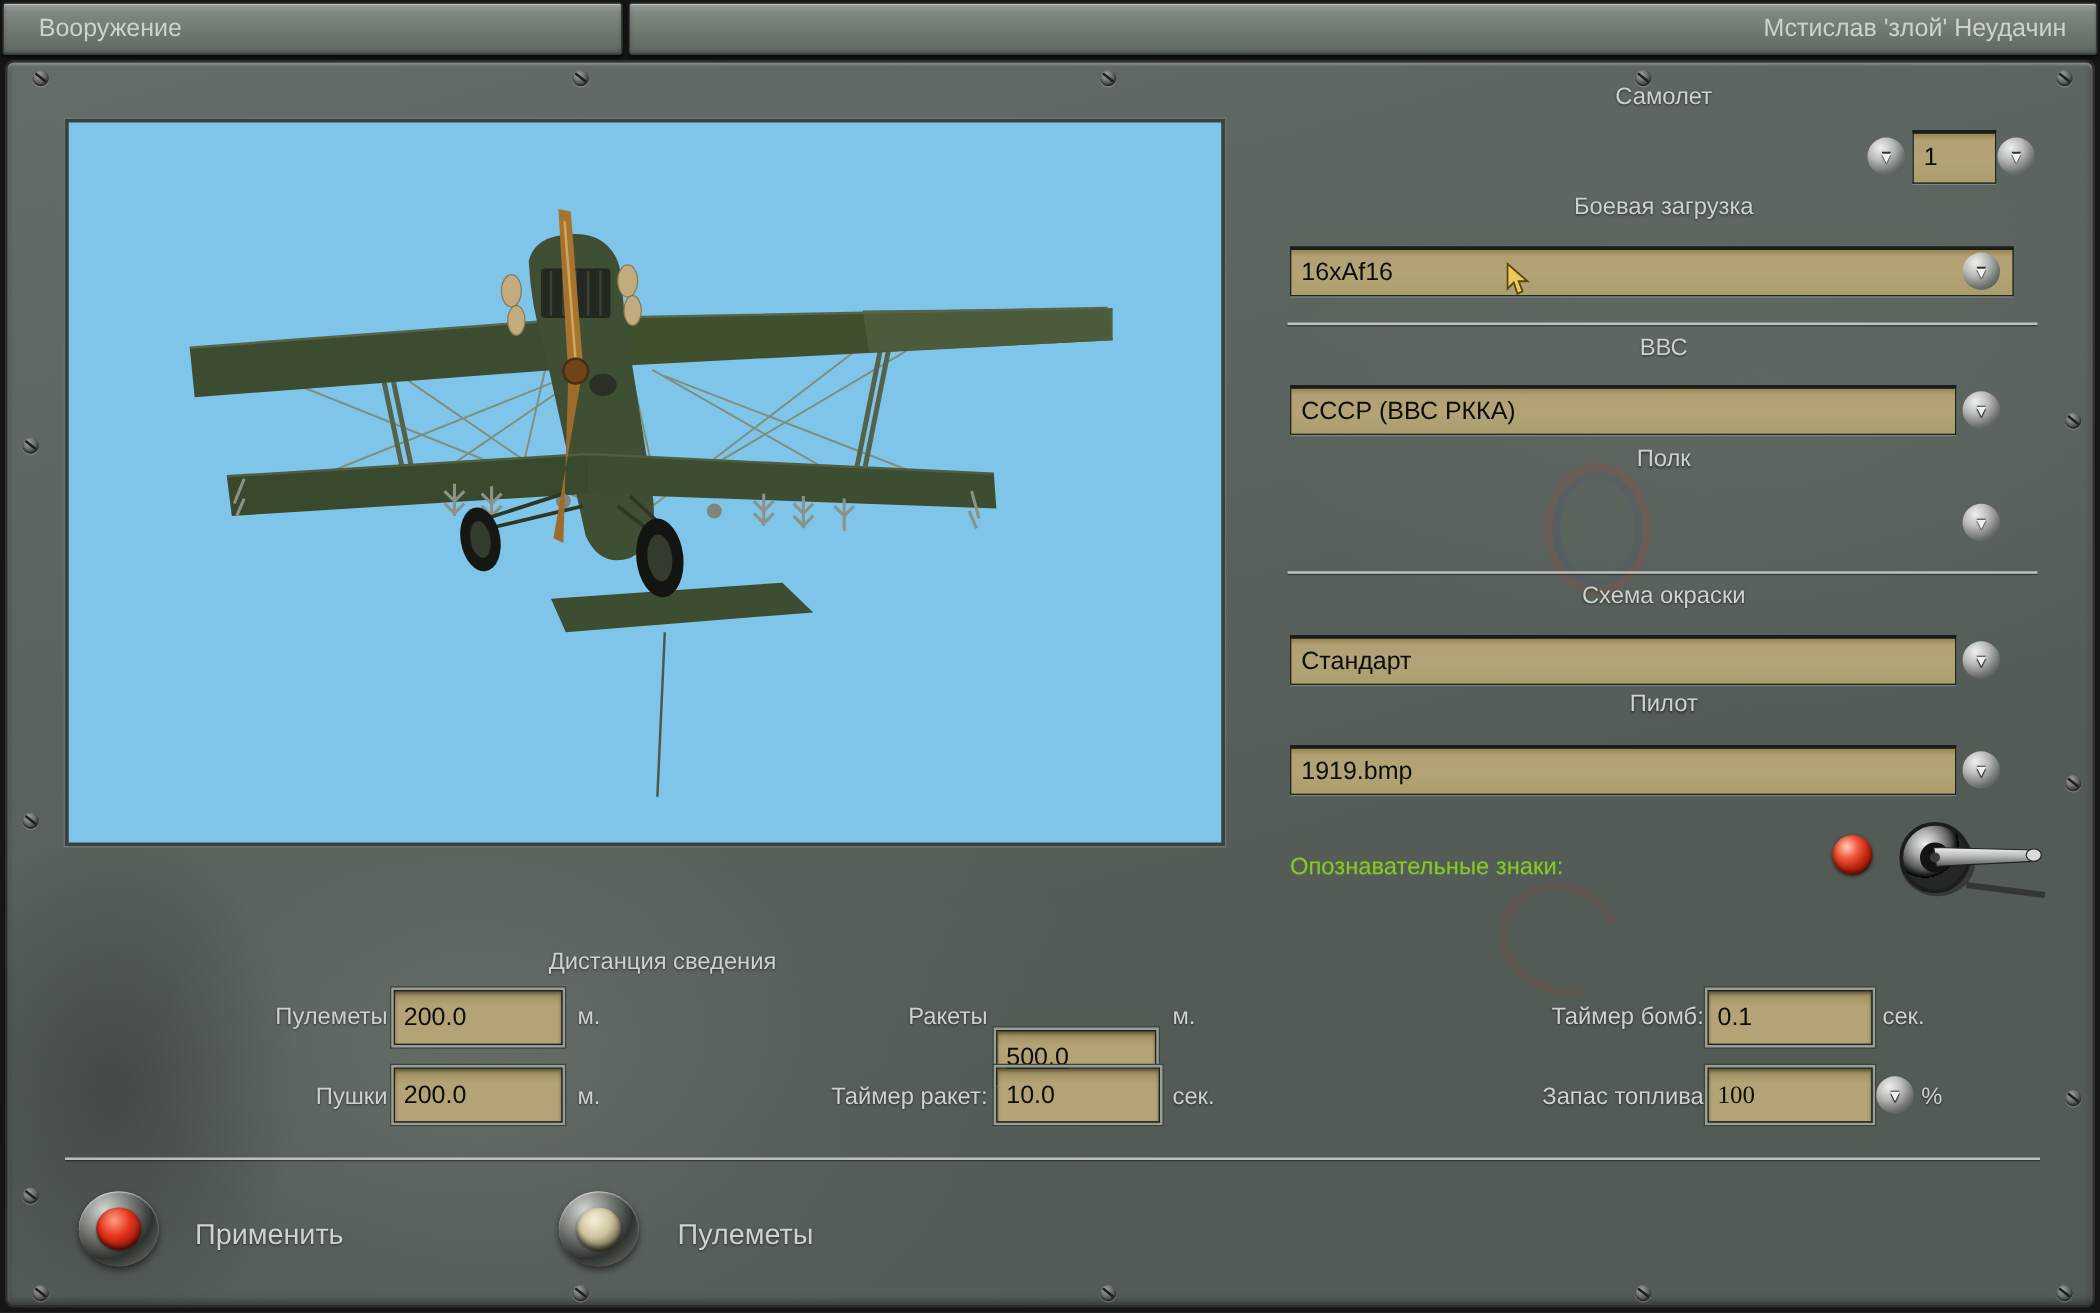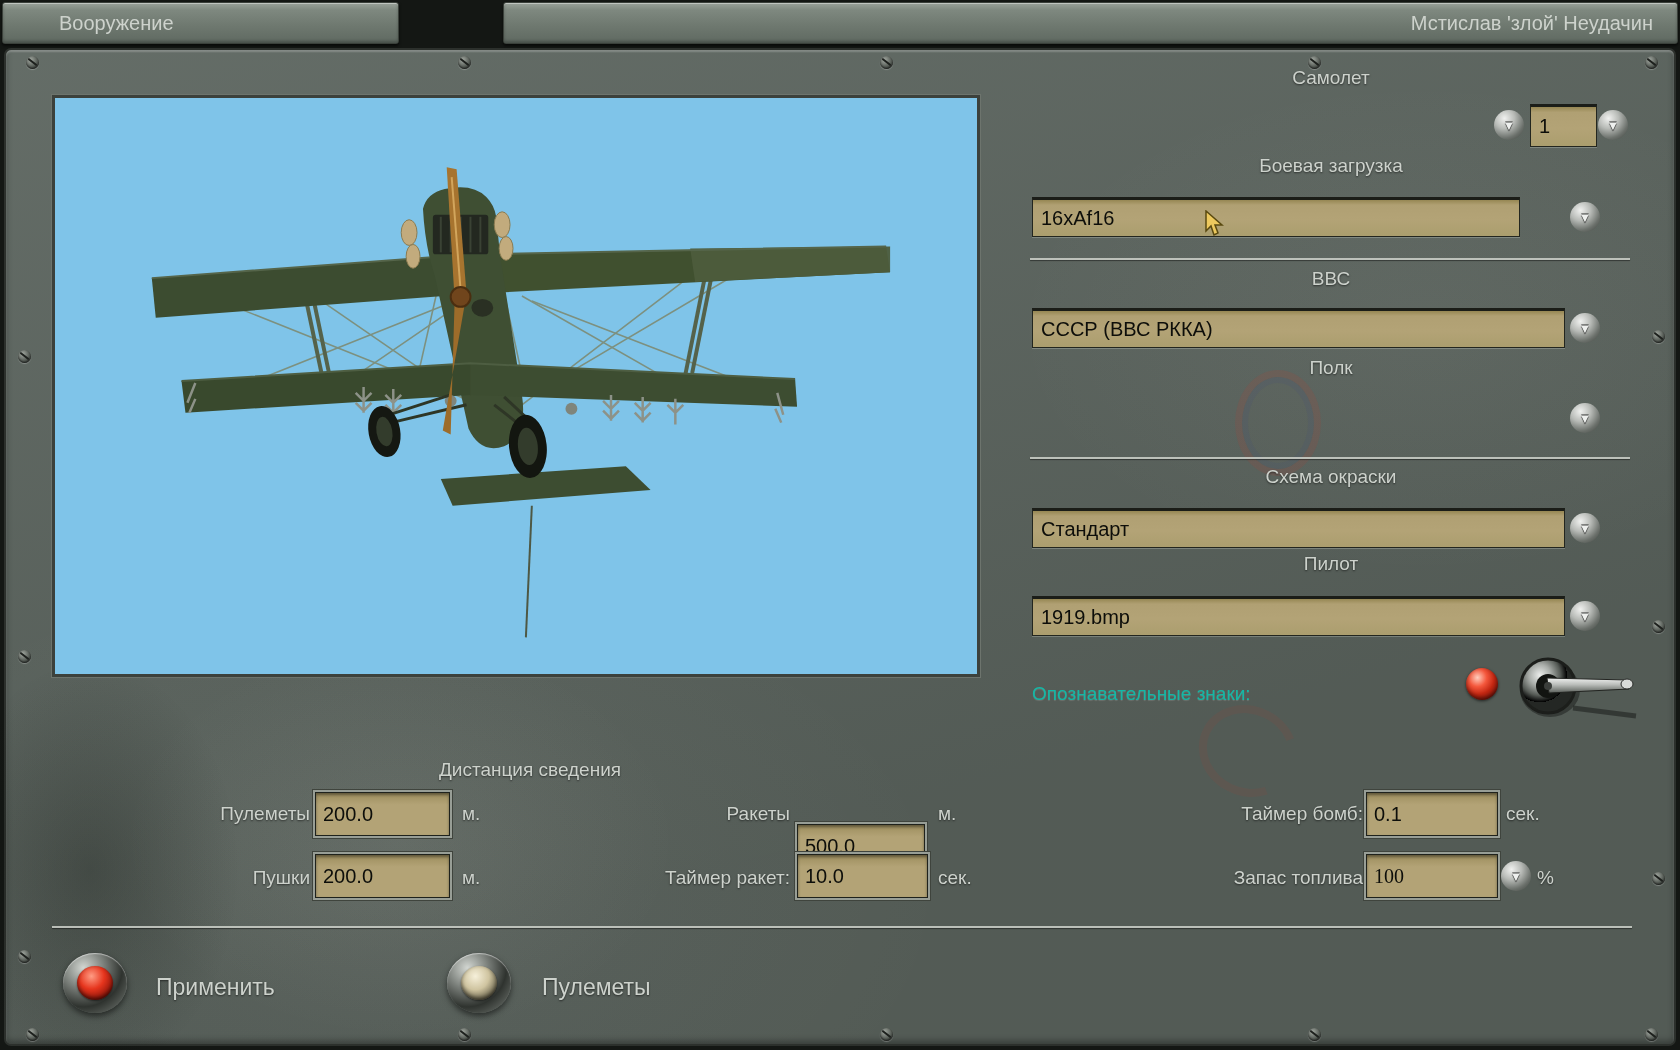--- a/index.html
+++ b/index.html
@@ -9,21 +9,21 @@
     background:#141714;
   }
   
   .tab {
     position:absolute; top:2px; height:42px; box-sizing:border-box;
     background:linear-gradient(180deg,#9aa29a 0%,#7e887f 18%,#6f7970 55%,#5f6961 100%);
     border:1px solid #3a403a; border-radius:3px;
     box-shadow:inset 0 1px 0 rgba(255,255,255,.4), inset 0 -2px 3px rgba(0,0,0,.25), 0 2px 3px rgba(0,0,0,.6);
     color:#cdd2cc; font-size:20px; line-height:40px;
   }
-  .tab-left { left:2px; width:397px; padding-left:56px; }
+  .tab-left { left:2px; width:496px; padding-left:28px; }
   .tab-right { left:503px; width:1175px; text-align:right; padding-right:24px; }
   
   .panel {
     position:absolute; left:4px; top:48px; width:1672px; height:998px; box-sizing:border-box;
     border:2px solid #2c302c; border-radius:7px;
     background:
       linear-gradient(165deg, rgba(255,255,255,.05), rgba(0,0,0,.10) 70%),
       radial-gradient(900px 520px at 22% 85%, rgba(230,235,225,.06), transparent 65%),
       radial-gradient(700px 420px at 85% 28%, rgba(225,230,220,.05), transparent 60%),
       #5c655f;
@@ -228,21 +228,21 @@
     <span class="tri">▼</span>
   </div>
   <div class="combo" style="left:1530px;top:104px;width:67px;height:43px">
     <span class="combo-text">1</span>
   </div>
   <div class="dd" style="left:1598px;top:110px">
     <span class="tri">▼</span>
   </div>
 
   <div class="lbl lbl-center" style="top:154px">Боевая загрузка</div>
-  <div class="combo" style="left:1032px;top:197px;width:488px;height:40px">
+  <div class="combo" style="left:1032px;top:197px;width:579px;height:40px">
     <span class="combo-text">16xAf16</span>
   </div>
   <div class="dd" style="left:1570px;top:202px">
     <span class="tri">▼</span>
   </div>
 
   <div class="hr" style="left:1030px;top:258px;width:600px"></div>
 
   <div class="lbl lbl-center" style="top:267px">ВВС</div>
   <div class="combo" style="left:1032px;top:308px;width:533px;height:40px">
@@ -268,21 +268,21 @@
   </div>
 
   <div class="lbl lbl-center" style="top:552px">Пилот</div>
   <div class="combo" style="left:1032px;top:596px;width:533px;height:40px">
     <span class="combo-text">1919.bmp</span>
   </div>
   <div class="dd" style="left:1570px;top:601px">
     <span class="tri">▼</span>
   </div>
 
-  <div class="lbl" style="left:1032px;top:682px;color:#14b8a6;text-shadow:0 1px 1px rgba(255,255,255,.15)">Опознавательные знаки:</div>
+  <div class="lbl" style="left:1032px;top:682px;color:#84cc16;text-shadow:0 1px 1px rgba(255,255,255,.15)">Опознавательные знаки:</div>
   <div class="led-base"></div>
   <div class="led-dome"></div>
   <svg class="toggle-svg" width="135" height="78" viewBox="0 0 135 78">
     <defs>
       <radialGradient id="tbase" cx="35%" cy="30%">
         <stop offset="0%" stop-color="#eceeec"></stop>
           <stop offset="40%" stop-color="#a9ada9"></stop>
         <stop offset="75%" stop-color="#565b56"></stop>
           <stop offset="100%" stop-color="#24272 4"></stop>
         <stop offset="100%" stop-color="#242724"></stop>

